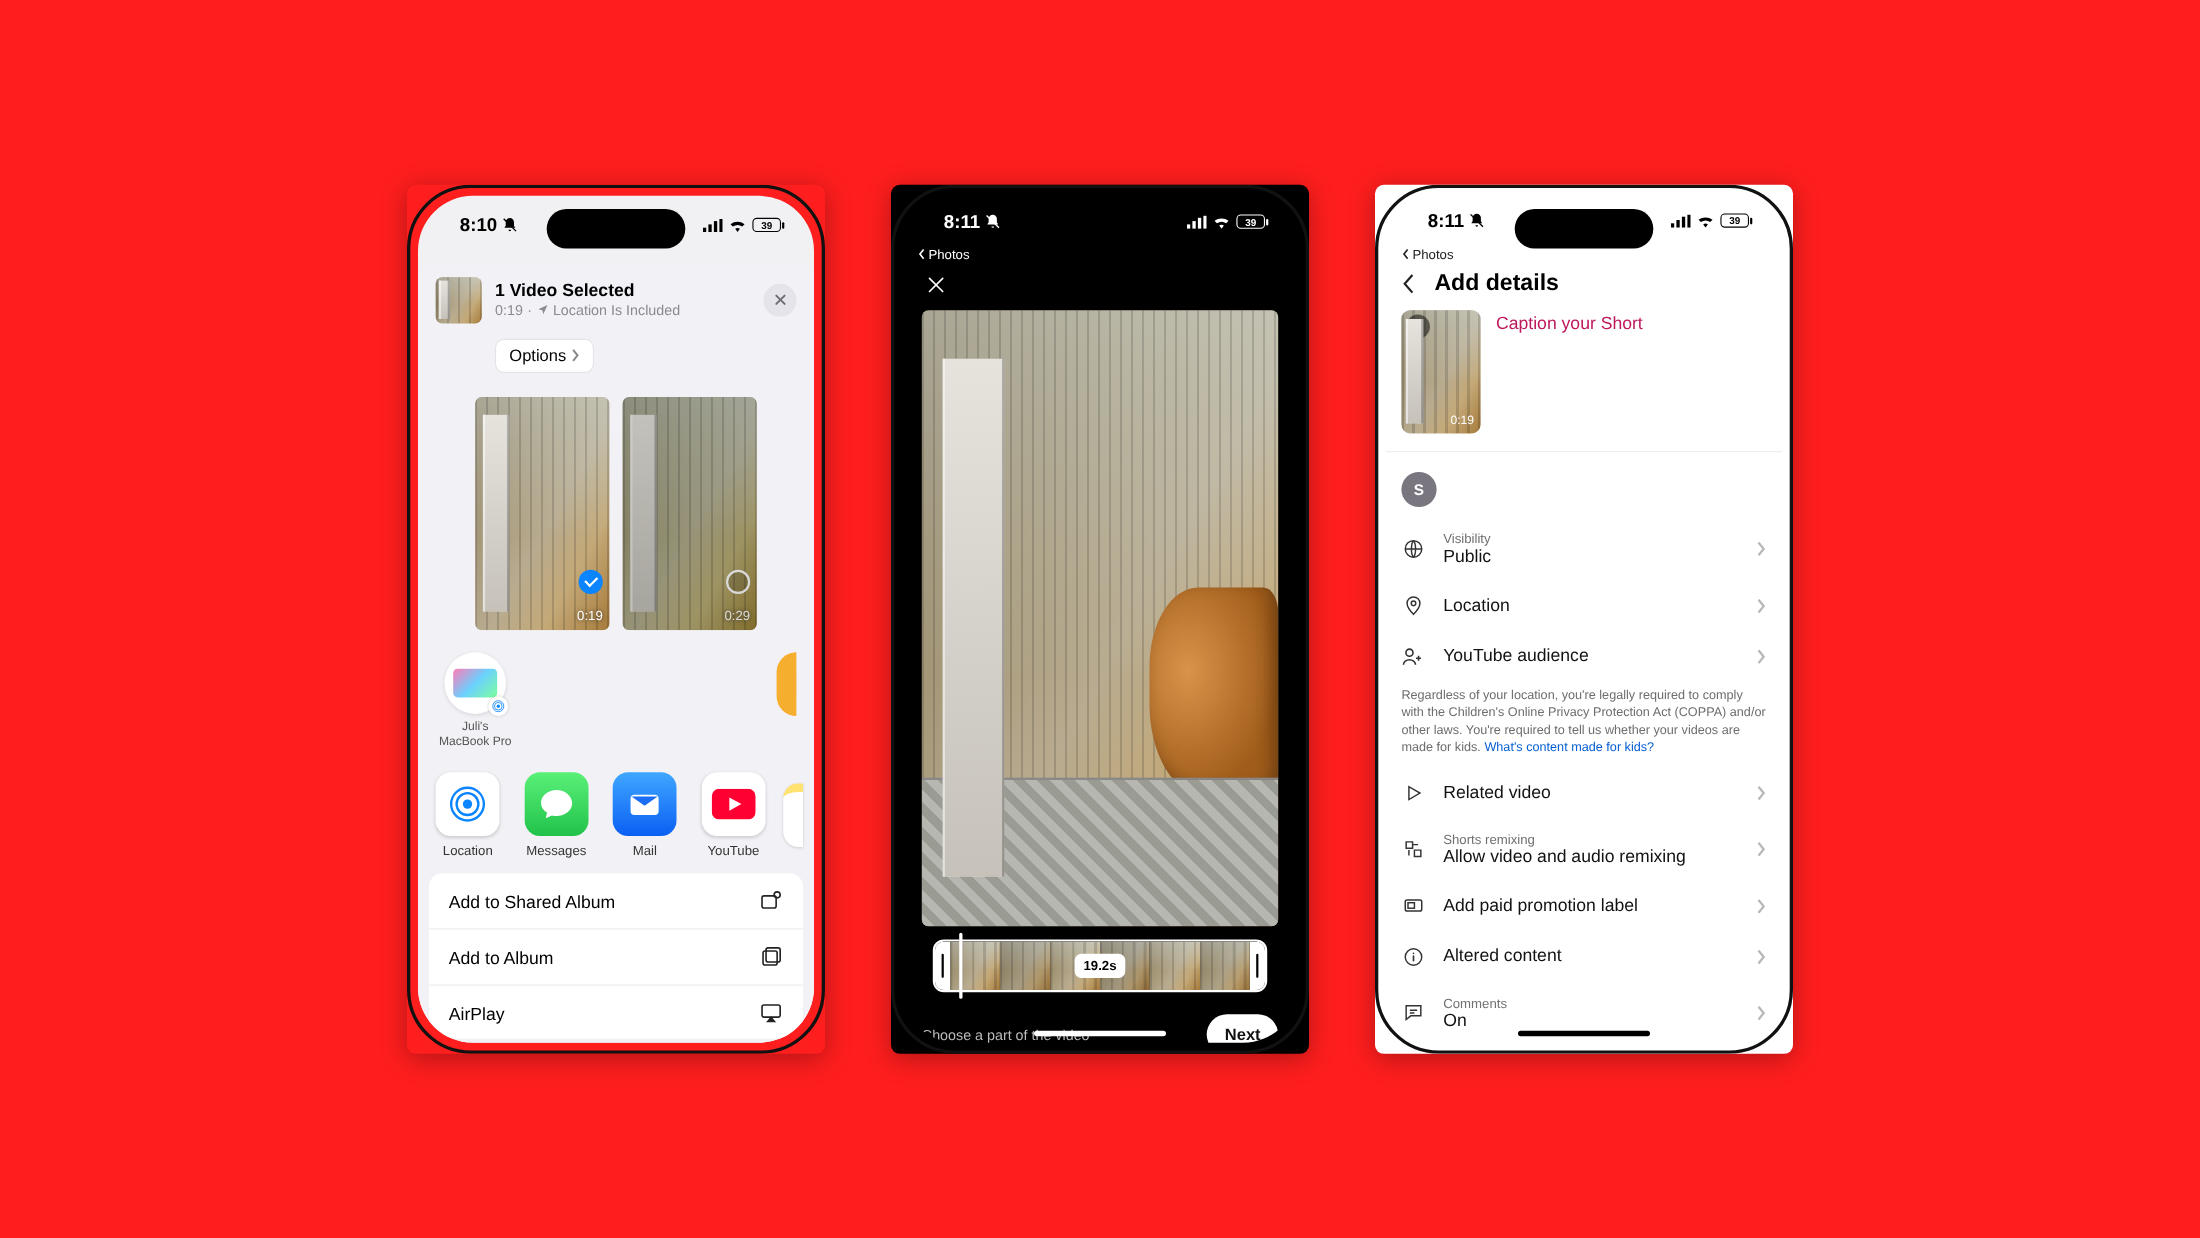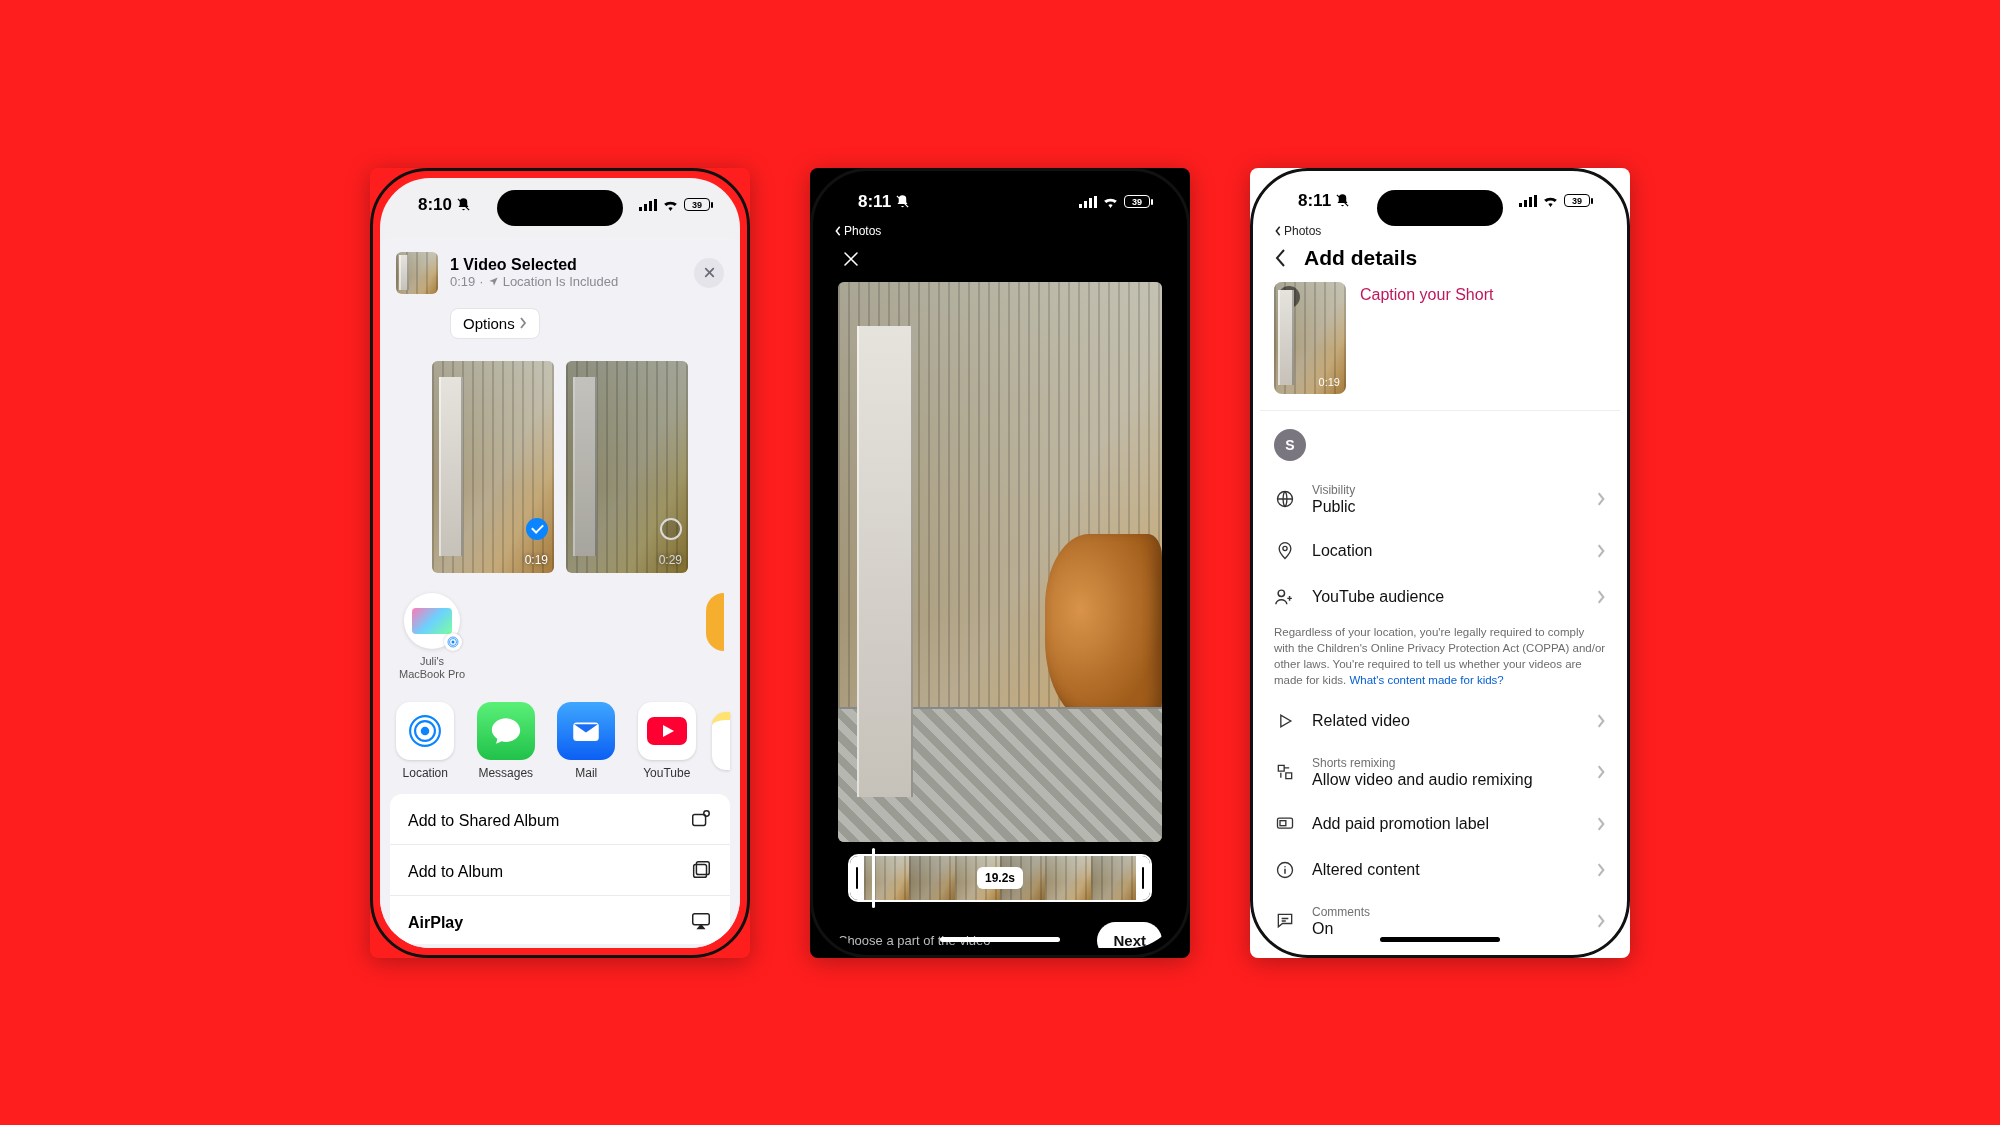--- a/index.html
+++ b/index.html
@@ -30,21 +30,21 @@
   .p1 .vid-thumb .sel-badge::after { content:""; width:9px; height:5px; border-left:2px solid #fff; border-bottom:2px solid #fff; transform:rotate(-45deg); margin-top:-3px; }
   .p1 .vid-thumb .empty-badge { position:absolute; right:6px; bottom:33px; width:22px; height:22px; border-radius:50%; border:2px solid #fff; background:rgba(0,0,0,.15); }
   .p1 .airdrop-row { display:flex; gap:16px; padding:20px 16px 0; align-items:flex-start; }
   .p1 .ad-item { width:72px; text-align:center; font-size:11px; color:#555; line-height:1.25; }
   .p1 .ad-icon { width:56px; height:56px; border-radius:28px; background:#fff; margin:0 auto 6px; display:flex; align-items:center; justify-content:center; box-shadow:0 1px 4px rgba(0,0,0,.12); }
   .p1 .apps-row { display:flex; padding:20px 10px 10px; gap:10px; }
   .p1 .app { width:72px; text-align:center; font-size:12px; color:#333; }
   .p1 .app-icon { width:58px; height:58px; border-radius:14px; margin:0 auto 6px; display:flex; align-items:center; justify-content:center; }
   .p1 .actions { margin:4px 10px; background:#fff; border-radius:12px; overflow:hidden; flex:1; }
   .p1 .action-row { display:flex; align-items:flex-end; justify-content:space-between; padding:14px 18px; border-bottom:1px solid #ebebef; font-size:16px; }
-  .p1 .action-row:last-child { border-bottom:none;font-weight:bold; }
+  .p1 .action-row:last-child { border-bottom:none; }
   
   .p2 .screen { background:#000; }
   .p2 .status-bar { color:#fff; height:46px; padding-top:2px; }
   .p2 .back-app { color:#fff; font-size:12px; padding-left:14px; display:flex; align-items:center; gap:2px; }
   .p2 .close-x { width:30px; height:30px; margin:6px 0 0 16px; color:#fff; display:flex; align-items:center; justify-content:center; }
   .p2 .video-preview { margin:8px 18px 0; border-radius:6px; overflow:hidden; height:560px; position:relative; }
   .p2 .trim-bar { margin:12px 14px 0; height:48px; background:#000; border:2px solid #fff; border-radius:10px; position:relative; display:flex; align-items:stretch; overflow:hidden; }
   .p2 .trim-handle { width:14px; background:#fff; display:flex; align-items:center; justify-content:center; }
   .p2 .trim-handle::after { content:""; width:2px; height:22px; background:#000; border-radius:2px; }
   .p2 .trim-strip { flex:1; display:flex; }

